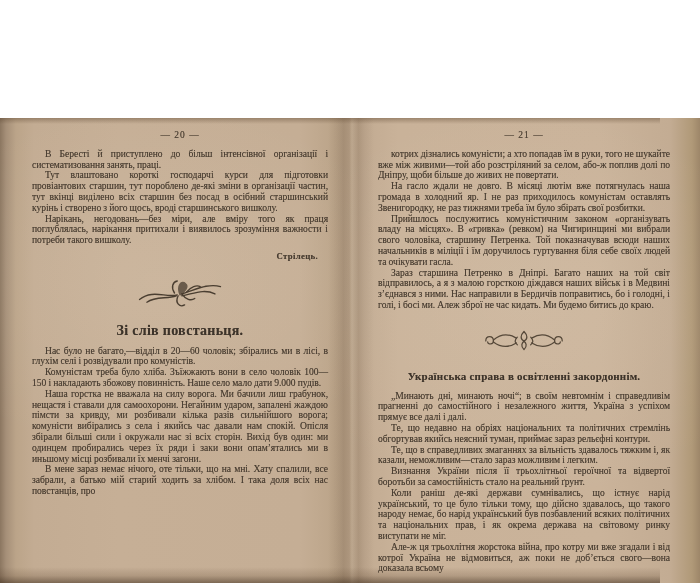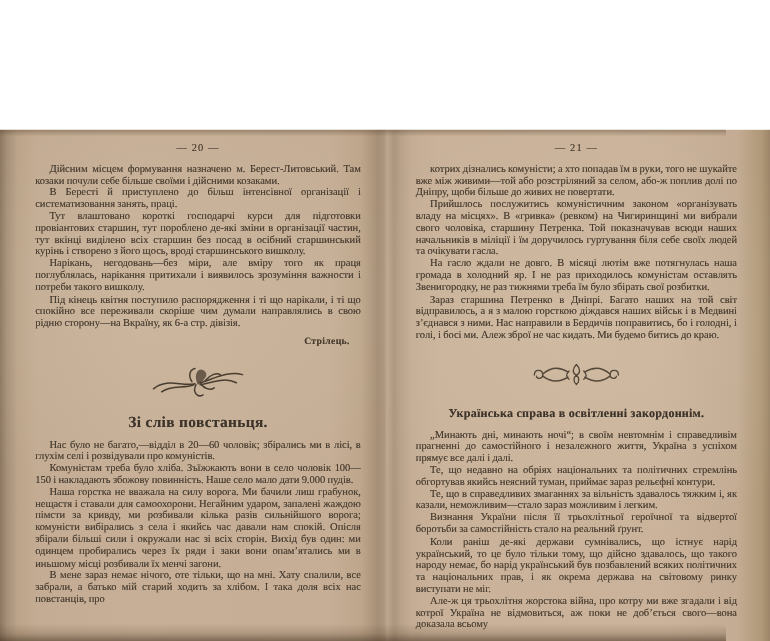--- a/index.html
+++ b/index.html
@@ -116,25 +116,23 @@
 </style>
 </head>
 <body>
 
 <div class="canvas">
   <div class="book">
 
     <div class="page page-left">
       <div class="page-inner">
         <div class="page-number">— 20 —</div>
-        <p class="para">Дійсним місцем формування назначено м. Берест-Литовський. Там козаки почули себе більше своїми і дійсними козаками.</p>
         <p class="para">В Бересті й приступлено до більш інтенсівної організації і систематизовання занять, праці.</p>
         <p class="para">Тут влаштовано короткі господарчі курси для підготовки провіантових старшин, тут пороблено де-які зміни в організації частин, тут вкінці виділено всіх старшин без посад в осібний старшинський курінь і створено з його щось, вроді старшинського вишколу.</p>
         <p class="para">Нарікань, негодовань—без міри, але вміру того як праця поглублялась, нарікання притихали і виявилось зрозуміння важности і потреби такого вишколу.</p>
-        <p class="para">Під кінець квітня поступило распорядження і ті що нарікали, і ті що спокійно все переживали скоріше чим думали направлялись в свою рідню сторону—на Вкраїну, як 6-а стр. дівізія.</p>
         <div class="signature">Стрілець.</div>
         <div class="ornament">
           <svg width="92" height="38" viewBox="0 0 100 40">
             <g fill="none" stroke="#4a3e31" stroke-width="1.5" stroke-linecap="round">
               <path d="M6 27 C 20 16, 34 25, 47 22"></path>
               <path d="M14 30 C 24 23, 36 27, 46 23"></path>
               <path d="M94 13 C 80 9, 66 17, 52 21"></path>
               <path d="M88 21 C 76 15, 64 21, 52 23"></path>
               <path d="M50 22 C 46 11, 52 6, 56 10 C 60 13, 55 19, 50 22" fill="#4a3e31" opacity=".75"></path>
               <path d="M48 23 C 44 31, 50 36, 55 33"></path>
@@ -149,22 +147,22 @@
         <p class="para">Комуністам треба було хліба. Зъїжжають вони в село чоловік 100—150 і накладають збожову повинність. Наше село мало дати 9.000 пудів.</p>
         <p class="para">Наша горстка не вважала на силу ворога. Ми бачили лиш грабунок, нещастя і ставали для самоохорони. Негайним ударом, запалені жаждою пімсти за кривду, ми розбивали кілька разів сильнійшого ворога; комуністи вибірались з села і якийсь час давали нам спокій. Опісля збірали більші сили і окружали нас зі всіх сторін. Вихід був один: ми одинцем пробирались через їх ряди і заки вони опам’ятались ми в иньшому місці розбивали їх менчі загони.</p>
         <p class="para">В мене зараз немає нічого, оте тільки, що на мні. Хату спалили, все забрали, а батько мій старий ходить за хлібом. І така доля всіх нас повстанців, про</p>
       </div>
     </div>
 
     <div class="page page-right">
       <div class="page-inner">
         <div class="page-number">— 21 —</div>
         <p class="para">котрих дізнались комуністи; а хто попадав їм в руки, того не шукайте вже між живими—той або розстріляний за селом, або-ж поплив долі по Дніпру, щоби більше до живих не повертати.</p>
+        <p class="para">На гасло ждали не довго. В місяці лютім вже потягнулась наша громада в холодний яр. І не раз приходилось комуністам оставлять Звенигородку, не раз тижнями треба їм було збірать свої розбитки.</p>
         <p class="para">Прийшлось послужитись комуністичним законом «організувать владу на місцях». В «гривка» (ревком) на Чигиринщині ми вибрали свого чоловіка, старшину Петренка. Той показначував всюди наших начальників в міліції і їм доручилось гуртування біля себе своїх людей та очікувати гасла.</p>
-        <p class="para">На гасло ждали не довго. В місяці лютім вже потягнулась наша громада в холодний яр. І не раз приходилось комуністам оставлять Звенигородку, не раз тижнями треба їм було збірать свої розбитки.</p>
         <p class="para">Зараз старшина Петренко в Дніпрі. Багато наших на той світ відправилось, а я з малою горсткою діждався наших військ і в Медвині з’єднався з ними. Нас направили в Бердичів поправитись, бо і голодні, і голі, і босі ми. Алеж зброї не час кидать. Ми будемо битись до краю.</p>
         <div class="ornament">
           <svg width="86" height="32" viewBox="0 0 90 32">
             <g fill="none" stroke="#554839" stroke-width="1.3" stroke-linecap="round">
               <path d="M5 16 c 0 -6 8 -6 8 0 c 0 4 -6 4 -6 1"></path>
               <path d="M13 15 C 21 8, 29 8, 37 13"></path>
               <path d="M13 17 C 21 23, 29 23, 37 18"></path>
               <path d="M85 16 c 0 -6 -8 -6 -8 0 c 0 4 6 4 6 1"></path>
               <path d="M77 15 C 69 8, 61 8, 53 13"></path>
               <path d="M77 17 C 69 23, 61 23, 53 18"></path>

